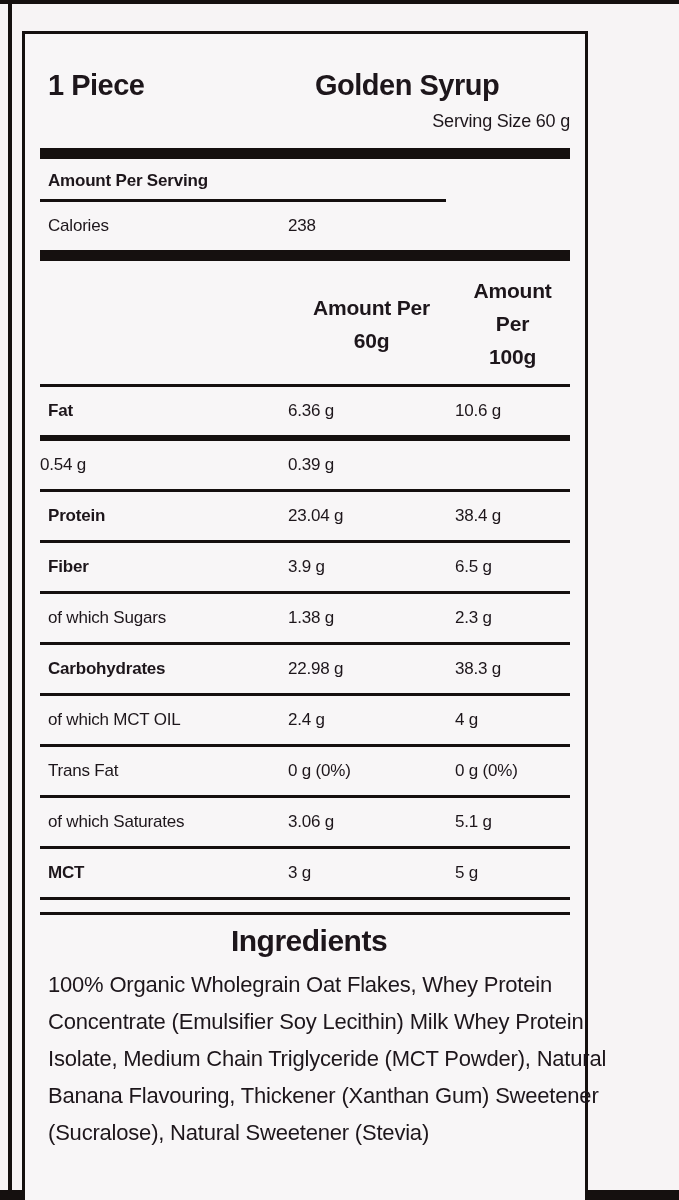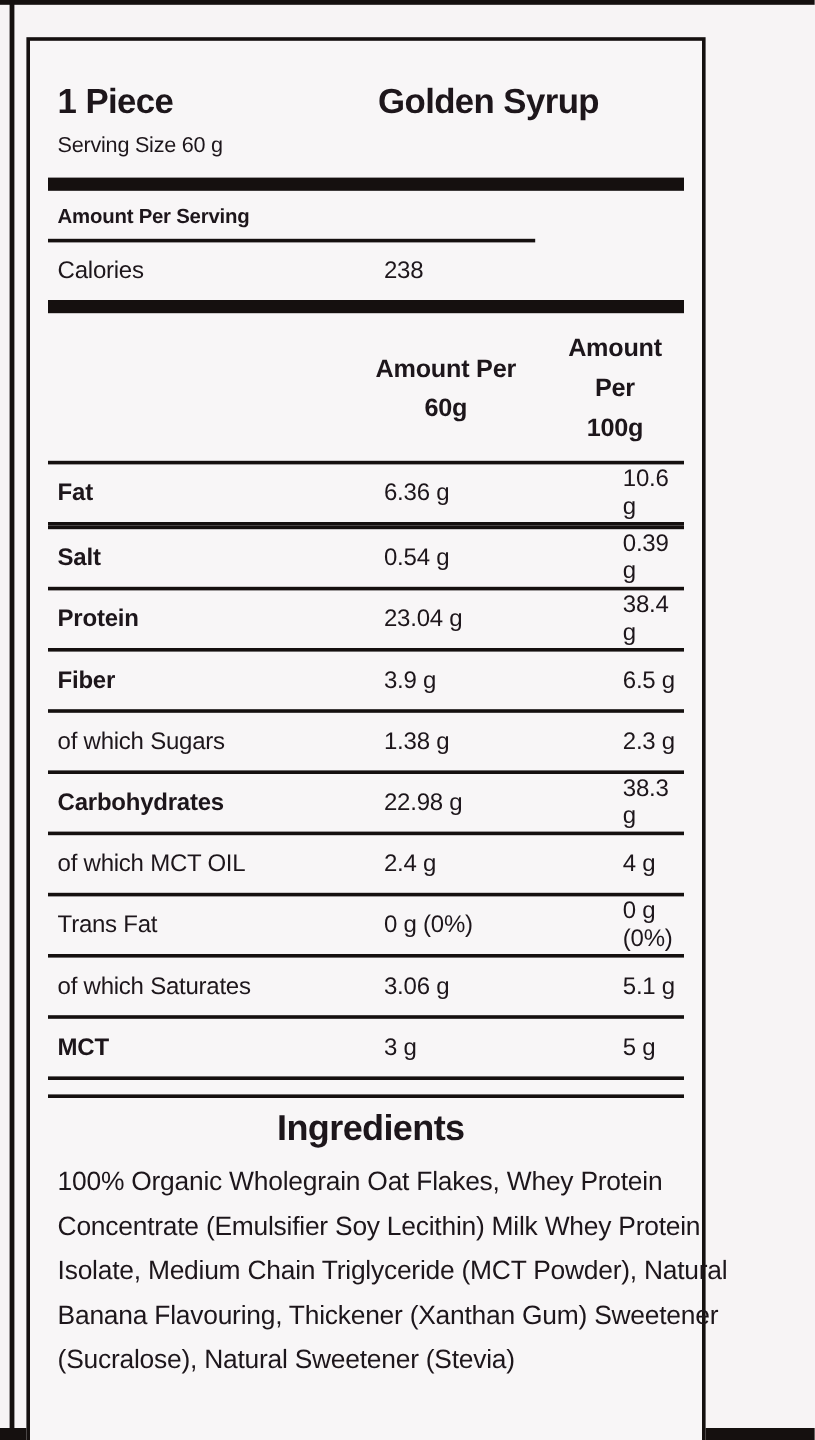--- a/index.html
+++ b/index.html
@@ -22,35 +22,35 @@
     position: absolute; top: 31px; left: 22px;
     width: 566px; height: 1172px;
     border: 3px solid #15100f;
     background: #f8f6f7;
   }
   .content { margin: 0 15px; }
 
   .title-row { display: flex; margin-top: 33px; padding-left: 8px; }
   .title { font-size: 29px; font-weight: bold; letter-spacing: -0.5px; line-height: 36px; }
   .title-cell { width: 267px; }
-  .serving-size { font-size: 18px; margin-top: 8px; padding-left: 8px; letter-spacing: -0.2px; }
+  .serving-size { font-size: 18px; margin-top: 8px; padding-left: 8px; letter-spacing: -0.2px; text-align: right; }
 
   .bar-thick { height: 11px; background: #15100f; }
   .bar-thin  { height: 3px;  background: #15100f; }
   .mt16 { margin-top: 16px; }
 
   .section-head { font-size: 17px; font-weight: bold; padding: 12px 0 8px 8px; letter-spacing: -0.2px; }
   .line-partial { width: 406px; height: 3px; background: #15100f; }
 
   .grid {
     display: grid;
     grid-template-columns: 248px 167px auto;
     align-items: center;
   }
-  .row { height: 48px; font-size: 20px; letter-spacing: -0.2px; gap: 32px; }
+  .row { height: 48px; font-size: 17px; letter-spacing: -0.2px; }
   .row .lab { padding-left: 8px; }
   .bold { font-weight: bold; }
 
   .colheads { padding: 13px 0 11px 0; font-size: 21px; font-weight: bold; line-height: 33px; letter-spacing: -0.2px; text-align: center; }
 
   .double-gap { height: 12px; }
 
   .ingredients-head { font-size: 30px; font-weight: bold; margin-top: 9px; padding-left: 8px; letter-spacing: -0.5px; text-align: center; }
   .ingredients-text {
     font-size: 22px; line-height: 37px; letter-spacing: -0.2px;
@@ -104,21 +104,20 @@
       <div class="grid row">
         <div class="lab bold">Fat</div>
         <div>6.36 g</div>
         <div>10.6 g</div>
       </div>
       <div class="bar-thin"></div>
 
       <div class="bar-thin"></div>
 
       <div class="grid row">
-        <div class="lab bold">Salt</div>
         <div>0.54 g</div>
         <div>0.39 g</div>
       </div>
       <div class="bar-thin"></div>
 
       <div class="grid row">
         <div class="lab bold">Protein</div>
         <div>23.04 g</div>
         <div>38.4 g</div>
       </div>

